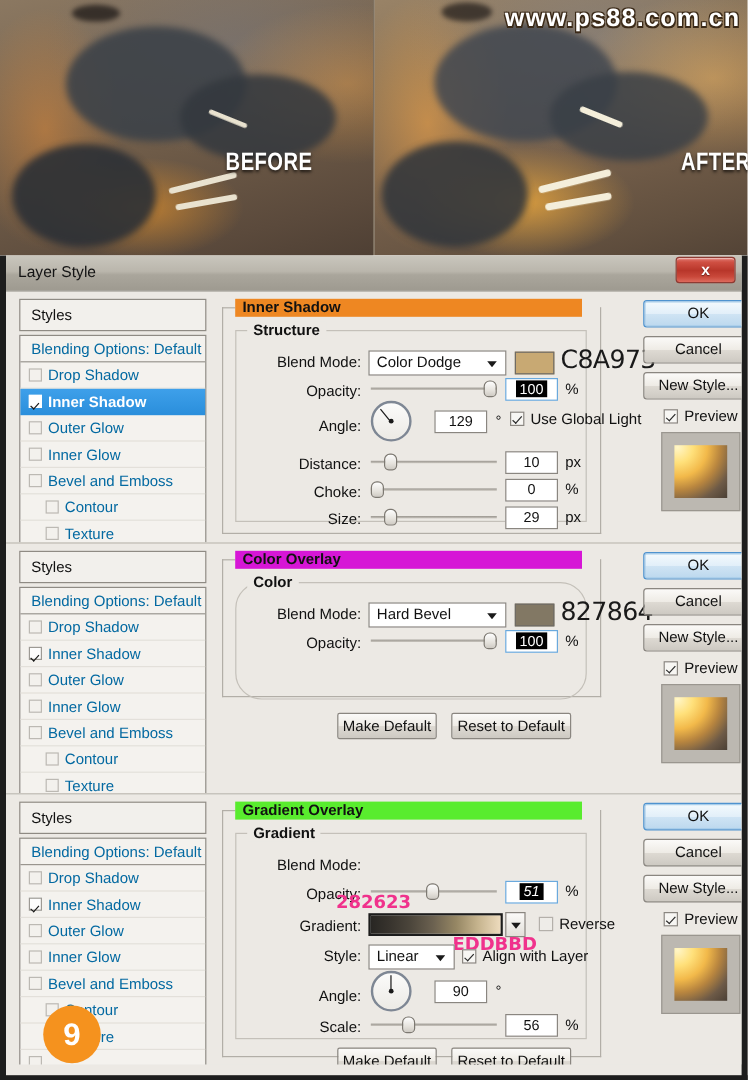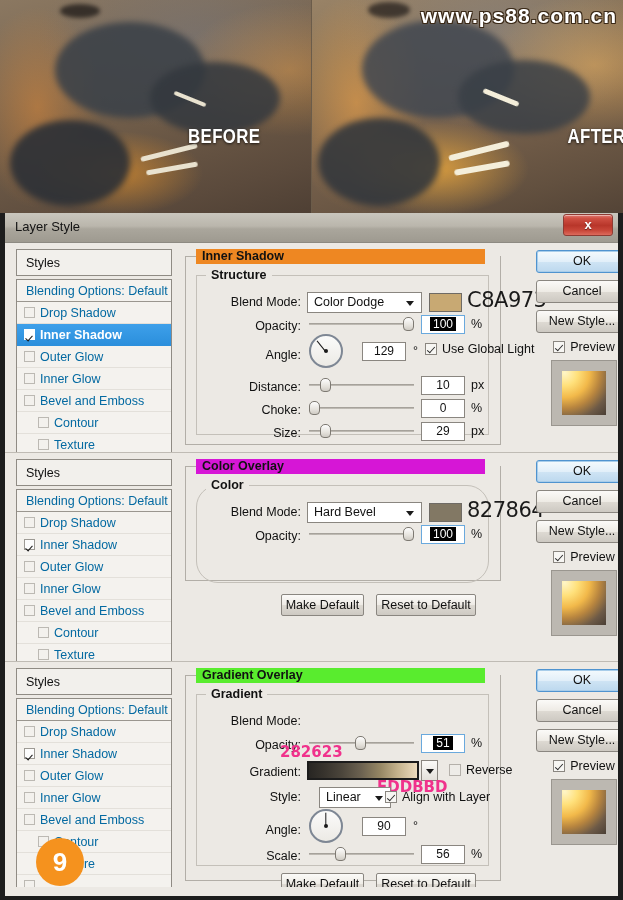--- a/index.html
+++ b/index.html
@@ -620,41 +620,41 @@
         <div class="inner-fs" style="bottom:auto;height:172px;">
           <div class="inner-legend">Gradient</div>
 
           <div class="lbl" style="left:-4px;top:19px;width:108px;">Blend Mode:</div>
 
           <div class="lbl" style="left:-4px;top:43px;width:108px;">Opacity:</div>
           <div class="slider" style="left:112px;top:41px;width:105px;">
             <div class="track"></div>
             <div class="knob" style="left:46px;"></div>
           </div>
-          <div class="numfield sel" style="left:224px;top:39px;"><span>51</span></div>
+          <div class="numfield sel" style="left:224px;top:39px;font-style:italic;"><span>51</span></div>
           <div class="unit" style="left:274px;top:41px;">%</div>
 
           <div class="anno" style="left:83px;top:48px;">282623</div>
 
           <div class="lbl" style="left:-4px;top:70px;width:108px;">Gradient:</div>
           <div class="gradbox" style="left:110px;top:66px;width:112px;">
             <div class="strip" style="background:linear-gradient(90deg,#282623 0%,#37332d 14%,#4b453b 30%,#6b6150 48%,#968764 66%,#c4b28c 82%,#eddbbd 100%);"></div>
           </div>
           <div class="grad-drop" style="left:224px;top:65px;">
             <span class="arrow"></span>
           </div>
           <div class="cbline" style="left:252px;top:68px;">
             <span class="box off"></span>
             <span>Reverse</span>
           </div>
 
           <div class="anno" style="left:180px;top:83px;">EDDBBD</div>
 
           <div class="lbl" style="left:-4px;top:95px;width:108px;">Style:</div>
-          <div class="combo" style="left:122px;top:92px;width:72px;">
+          <div class="combo" style="left:110px;top:92px;width:72px;">
             <span>Linear</span>
             <span class="arrow"></span>
           </div>
           <div class="cbline" style="left:188px;top:95px;">
             <span class="box on"></span>
             <span>Align with Layer</span>
           </div>
 
           <div class="lbl" style="left:-4px;top:128px;width:108px;">Angle:</div>
           <div class="dial" style="left:112px;top:114px;">

